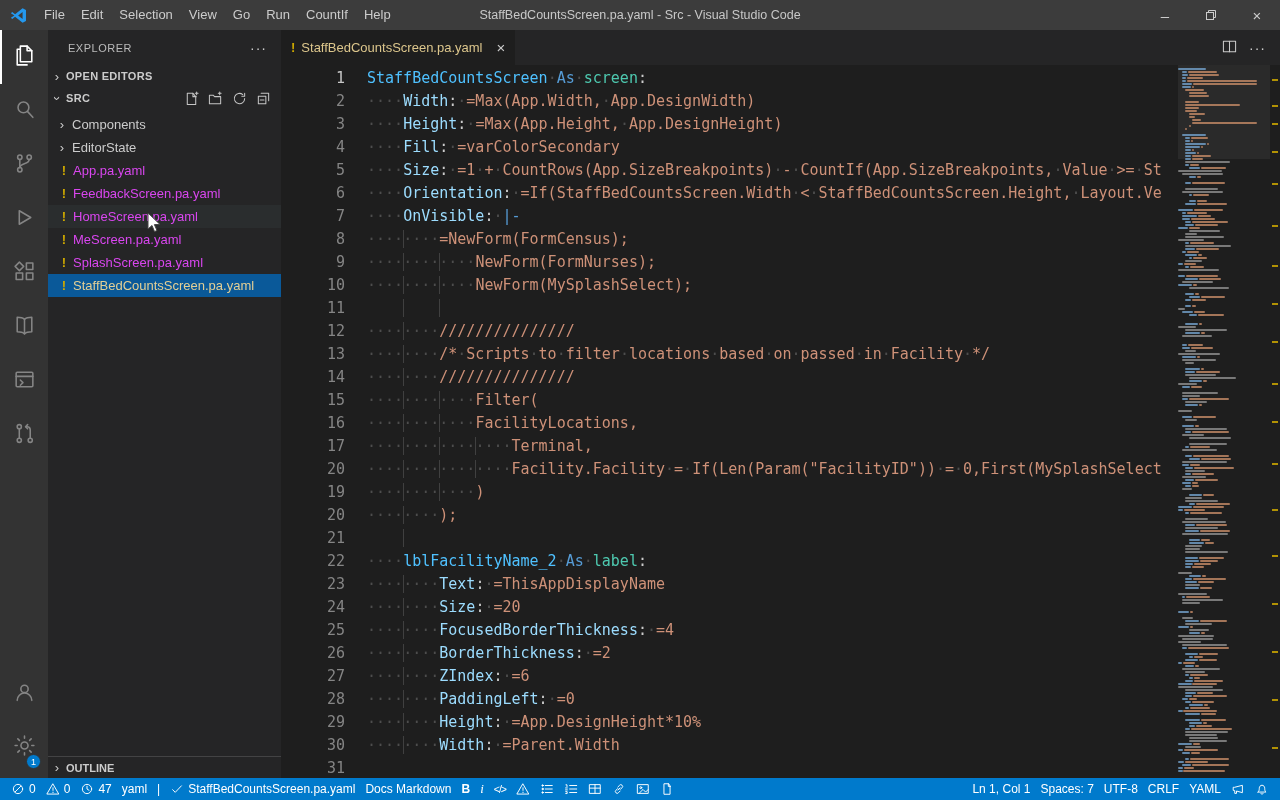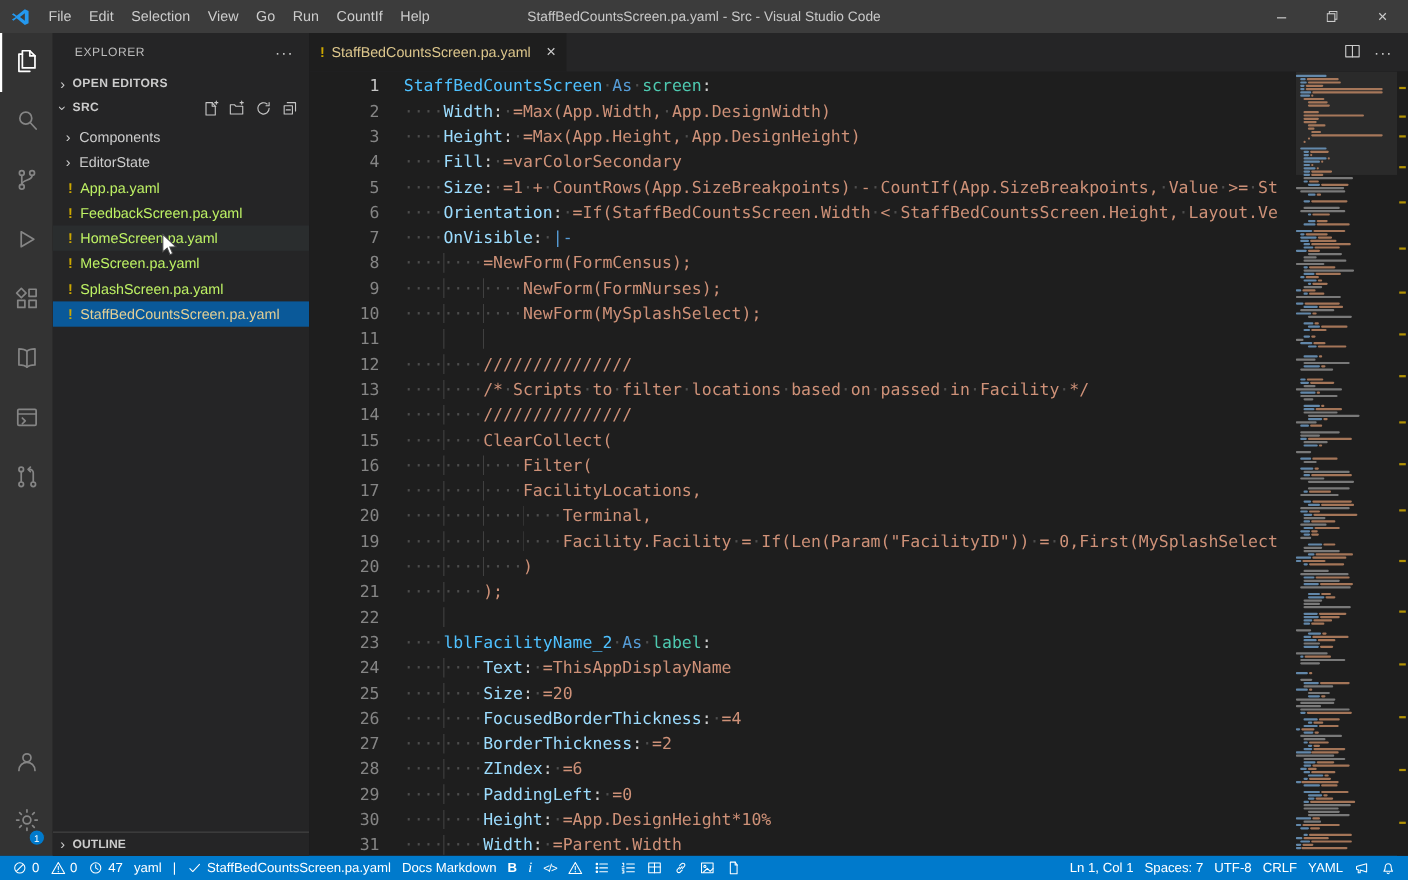--- a/index.html
+++ b/index.html
@@ -26,21 +26,21 @@
 .sb-title .ellip{margin-left:auto;font-size:14px;color:#cccccc;letter-spacing:1px}
 .sb-section{height:22px;display:flex;align-items:center;font-weight:700;font-size:11px;color:#cccccc;letter-spacing:.3px}
 .chev{width:18px;text-align:center;font-weight:400;font-size:13px;color:#cccccc;display:inline-block}
 .chev.open{transform:rotate(90deg)}
 .src-actions{margin-left:auto;display:flex;gap:9px;padding-right:10px;color:#c5c5c5}
 .src-actions span{display:flex}
 .tree{padding-top:4px}
 .row{height:23px;display:flex;align-items:center;color:#cccccc;font-size:13px;white-space:nowrap}
 .row .chev{width:16px;margin-left:6px}
 .row .warnmark{width:12px;margin-left:10px;color:#cca700;font-weight:700;text-align:center}
-.row .fname{margin-left:3px;color:#bef264}
+.row .fname{margin-left:3px;color:#d946ef}
 .row .dname{margin-left:2px;color:#cccccc}
 .row.hovered{background:#2a2d2e}
 .row.selected{background:#0a5999}
 .row.selected .fname{color:#e3cf95}
 .outline{position:absolute;left:0;right:0;bottom:0;height:22px;display:flex;align-items:center;font-weight:700;font-size:11px;color:#cccccc;border-top:1px solid rgba(204,204,204,.18);background:#252526}
 
 .editorgroup{flex:1;display:flex;flex-direction:column;min-width:0;background:#1e1e1e}
 .tabbar{flex:0 0 35px;height:35px;background:#252526;display:flex;align-items:stretch}
 .tab{background:#1e1e1e;display:flex;align-items:center;padding:0 10px;gap:6px;font-size:13px;min-width:0}
 .tab .warnmark{color:#cca700;font-weight:700}
@@ -326,21 +326,20 @@
             <div class="cl"><span class="ig">····</span><span class="c-key">Size</span><span class="c-p">:</span><span class="wsd">·</span><span class="c-str">=1</span><span class="wsd">·</span><span class="c-str">+</span><span class="wsd">·</span><span class="c-str">CountRows(App.SizeBreakpoints)</span><span class="wsd">·</span><span class="c-str">-</span><span class="wsd">·</span><span class="c-str">CountIf(App.SizeBreakpoints,</span><span class="wsd">·</span><span class="c-str">Value</span><span class="wsd">·</span><span class="c-str">&gt;=</span><span class="wsd">·</span><span class="c-str">St</span></div>
             <div class="cl"><span class="ig">····</span><span class="c-key">Orientation</span><span class="c-p">:</span><span class="wsd">·</span><span class="c-str">=If(StaffBedCountsScreen.Width</span><span class="wsd">·</span><span class="c-str">&lt;</span><span class="wsd">·</span><span class="c-str">StaffBedCountsScreen.Height,</span><span class="wsd">·</span><span class="c-str">Layout.Ve</span></div>
             <div class="cl"><span class="ig">····</span><span class="c-key">OnVisible</span><span class="c-p">:</span><span class="wsd">·</span><span class="c-kw">|-</span></div>
             <div class="cl"><span class="ig">····</span><span class="ig g">····</span><span class="c-str">=NewForm(FormCensus);</span></div>
             <div class="cl"><span class="ig">····</span><span class="ig g">····</span><span class="ig g">····</span><span class="c-str">NewForm(FormNurses);</span></div>
             <div class="cl"><span class="ig">····</span><span class="ig g">····</span><span class="ig g">····</span><span class="c-str">NewForm(MySplashSelect);</span></div>
             <div class="cl"><span class="ig blank">····</span><span class="ig blank g">····</span><span class="ig blank g">····</span></div>
             <div class="cl"><span class="ig">····</span><span class="ig g">····</span><span class="c-str">///////////////</span></div>
             <div class="cl"><span class="ig">····</span><span class="ig g">····</span><span class="c-str">/*</span><span class="wsd">·</span><span class="c-str">Scripts</span><span class="wsd">·</span><span class="c-str">to</span><span class="wsd">·</span><span class="c-str">filter</span><span class="wsd">·</span><span class="c-str">locations</span><span class="wsd">·</span><span class="c-str">based</span><span class="wsd">·</span><span class="c-str">on</span><span class="wsd">·</span><span class="c-str">passed</span><span class="wsd">·</span><span class="c-str">in</span><span class="wsd">·</span><span class="c-str">Facility</span><span class="wsd">·</span><span class="c-str">*/</span></div>
             <div class="cl"><span class="ig">····</span><span class="ig g">····</span><span class="c-str">///////////////</span></div>
-            <div class="cl"><span class="ig">····</span><span class="ig g">····</span><span class="c-str">ClearCollect(</span></div>
             <div class="cl"><span class="ig">····</span><span class="ig g">····</span><span class="ig g">····</span><span class="c-str">Filter(</span></div>
             <div class="cl"><span class="ig">····</span><span class="ig g">····</span><span class="ig g">····</span><span class="c-str">FacilityLocations,</span></div>
             <div class="cl"><span class="ig">····</span><span class="ig g">····</span><span class="ig g">····</span><span class="ig g">····</span><span class="c-str">Terminal,</span></div>
             <div class="cl"><span class="ig">····</span><span class="ig g">····</span><span class="ig g">····</span><span class="ig g">····</span><span class="c-str">Facility.Facility</span><span class="wsd">·</span><span class="c-str">=</span><span class="wsd">·</span><span class="c-str">If(Len(Param("FacilityID"))</span><span class="wsd">·</span><span class="c-str">=</span><span class="wsd">·</span><span class="c-str">0,First(MySplashSelect</span></div>
             <div class="cl"><span class="ig">····</span><span class="ig g">····</span><span class="ig g">····</span><span class="c-str">)</span></div>
             <div class="cl"><span class="ig">····</span><span class="ig g">····</span><span class="c-str">);</span></div>
             <div class="cl"><span class="ig blank">····</span><span class="ig blank g">····</span></div>
             <div class="cl"><span class="ig">····</span><span class="c-name">lblFacilityName_2</span><span class="wsd">·</span><span class="c-kw">As</span><span class="wsd">·</span><span class="c-type">label</span><span class="c-p">:</span></div>
             <div class="cl"><span class="ig">····</span><span class="ig g">····</span><span class="c-key">Text</span><span class="c-p">:</span><span class="wsd">·</span><span class="c-str">=ThisAppDisplayName</span></div>
             <div class="cl"><span class="ig">····</span><span class="ig g">····</span><span class="c-key">Size</span><span class="c-p">:</span><span class="wsd">·</span><span class="c-str">=20</span></div>

